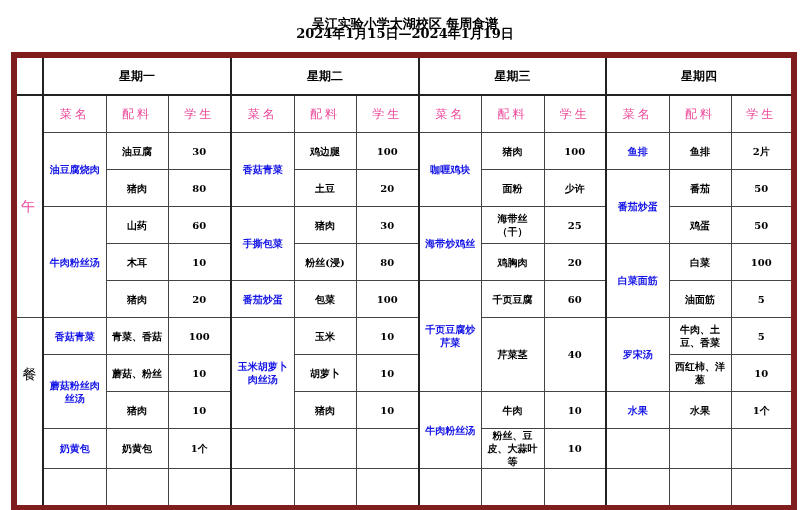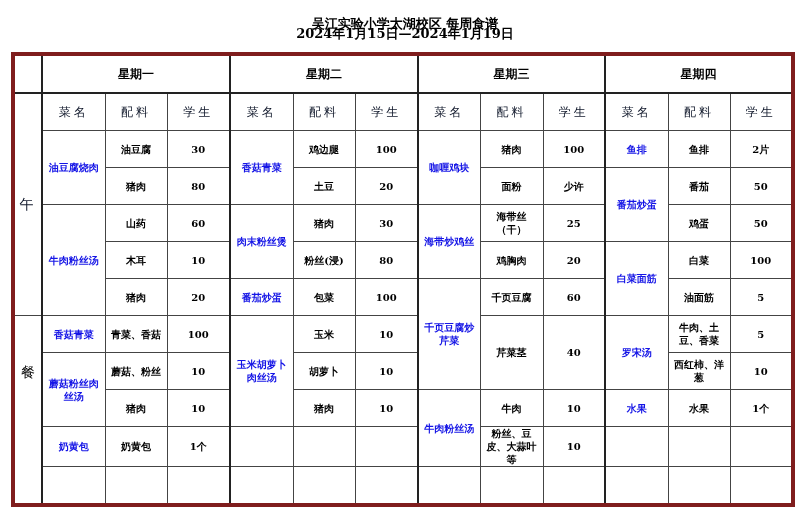--- a/index.html
+++ b/index.html
@@ -8,28 +8,28 @@
   .title { position:absolute; left:0; width:760px; text-align:center; font-weight:bold;
            font-size:13px; line-height:16px;padding-left:25px; }
   .t1 { top:16px; }
   .t2 { top:26px; }
   table.menu { position:absolute; left:11px; top:52px; border-collapse:collapse;
                table-layout:fixed; width:781px; }
   table.menu td { border:1px solid #444; text-align:center; vertical-align:middle;
                   padding:0 2px; font-size:10px; font-weight:bold; line-height:13px;
                   overflow:hidden; }
   table.menu tr.h1 td { height:36px; font-size:12px; font-weight:bold; }
-  table.menu tr.h2 td { height:36px; font-size:12px; font-weight:normal; color:#0f172a;
+  table.menu tr.h2 td { height:36px; font-size:12px; font-weight:normal; color:#ec4899;
                         letter-spacing:3px; }
   table.menu tr.r td { height:36px; }
   td.meal { font-size:14px !important; font-weight:normal !important; }
   td.dish { color:#1414e6; }
   .thick-l { border-left:2px solid #222 !important; }
   .thick-t { border-top:2px solid #222 !important; }
-  .outer { border:4px solid #7f1d1d; }
+  .outer { border:6px solid #7f1d1d; }
 </style>
 </head>
 <body>
 
 <div class="title t1">吴江实验小学太湖校区  每周食谱</div>
 <div class="title t2">2024年1月15日—2024年1月19日</div>
 
 <table class="menu outer">
   <colgroup>
     <col style="width:29px">
@@ -96,21 +96,21 @@
     <td>少许</td>
     <td rowspan="2" class="dish thick-l">番茄炒蛋</td>
     <td>番茄</td>
     <td>50</td>
   </tr>
 
   <tr class="r">
     <td rowspan="3" class="dish thick-l">牛肉粉丝汤</td>
     <td>山药</td>
     <td>60</td>
-    <td rowspan="2" class="dish thick-l">肉末粉丝煲</td>
+    <td rowspan="2" class="dish thick-l">手撕包菜</td>
     <td>猪肉</td>
     <td>30</td>
     <td rowspan="2" class="dish thick-l">海带炒鸡丝</td>
     <td>海带丝（干）</td>
     <td>25</td>
     <td>鸡蛋</td>
     <td>50</td>
   </tr>
 
   <tr class="r">

